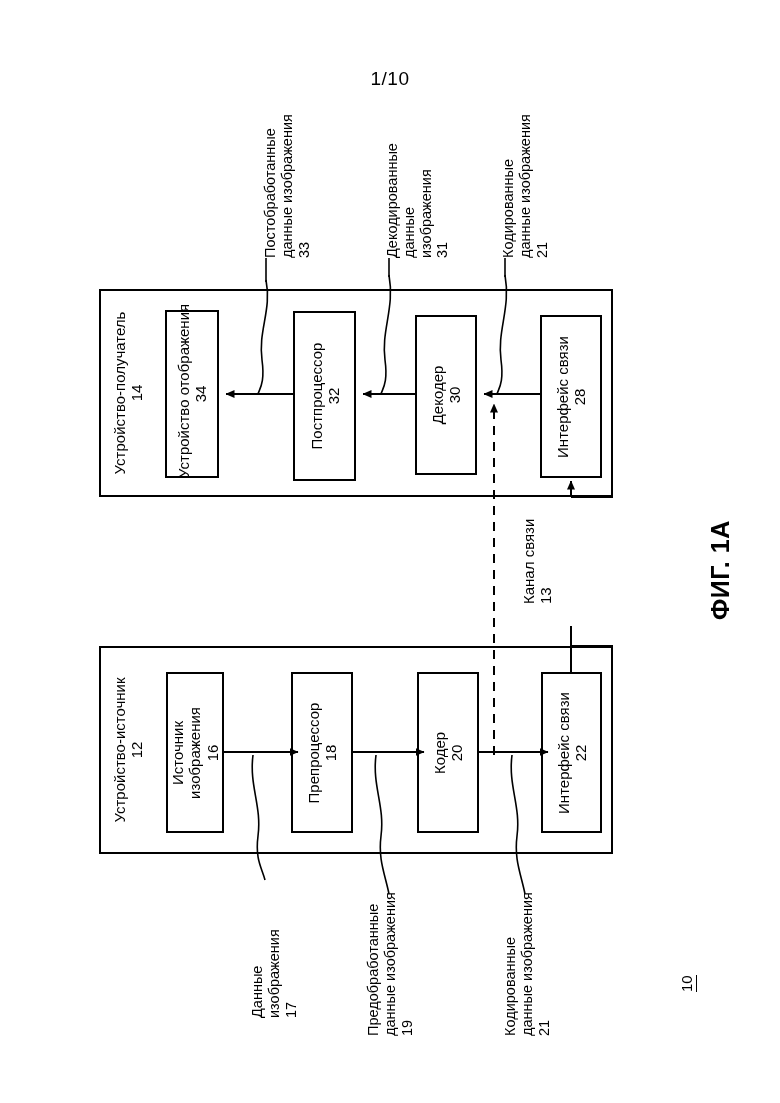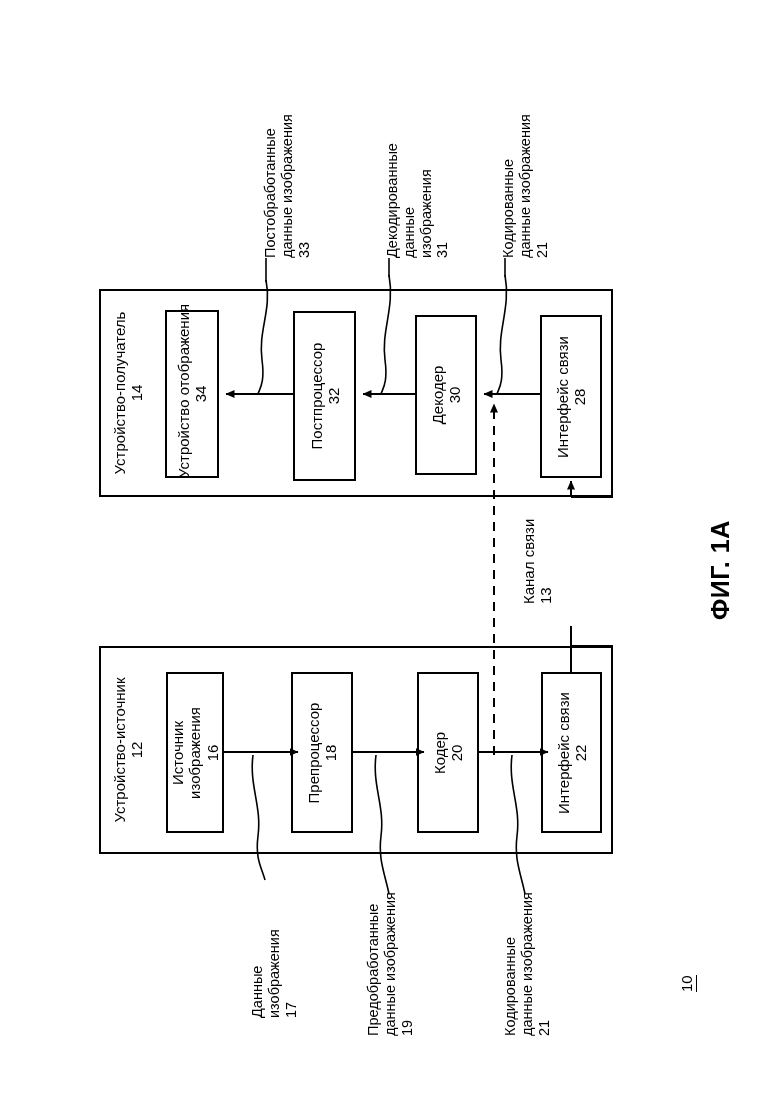--- a/index.html
+++ b/index.html
@@ -106,20 +106,21 @@
     white-space: pre;
     border-bottom: 1.5px solid #000;
     padding-bottom: 1px;
   }
 </style>
 </head>
 <body>
 
 <div id="page">
 
+  <div id="page-number">1/10</div>
 
   <div class="device-box" style="left:99px; top:289px; width:514px; height:208px;"></div>
 
   <div class="device-label" style="left:128px; top:393px; width:200px;"><span>Устройство-получатель</span><br><span>14</span></div>
 
   <div class="comp-box" style="left:165px; top:310px; width:54px; height:168px;">
     <div class="comp-label" style="width:168px;"><span>Устройство отображения</span><br><span>34</span></div>
   </div>
 
   <div class="comp-box" style="left:293px; top:311px; width:63px; height:170px;">

